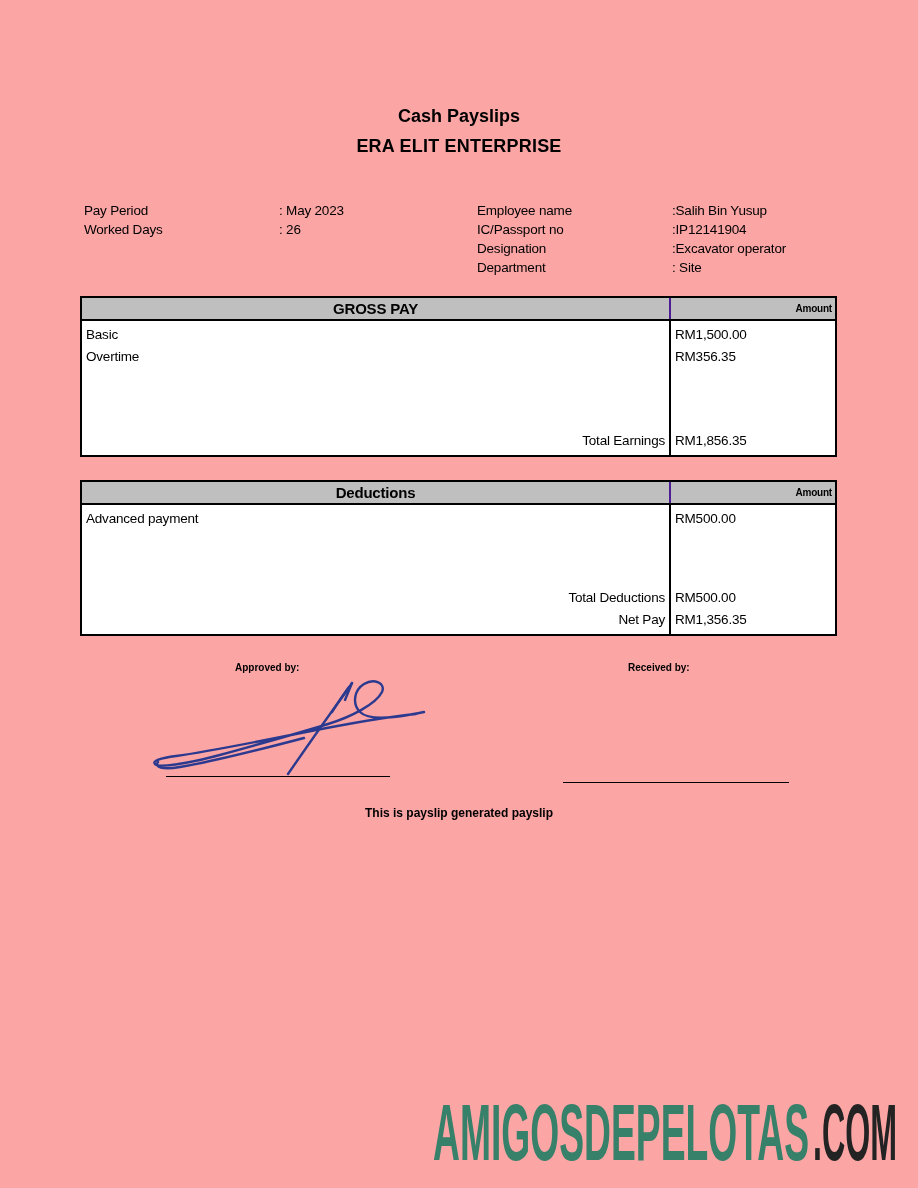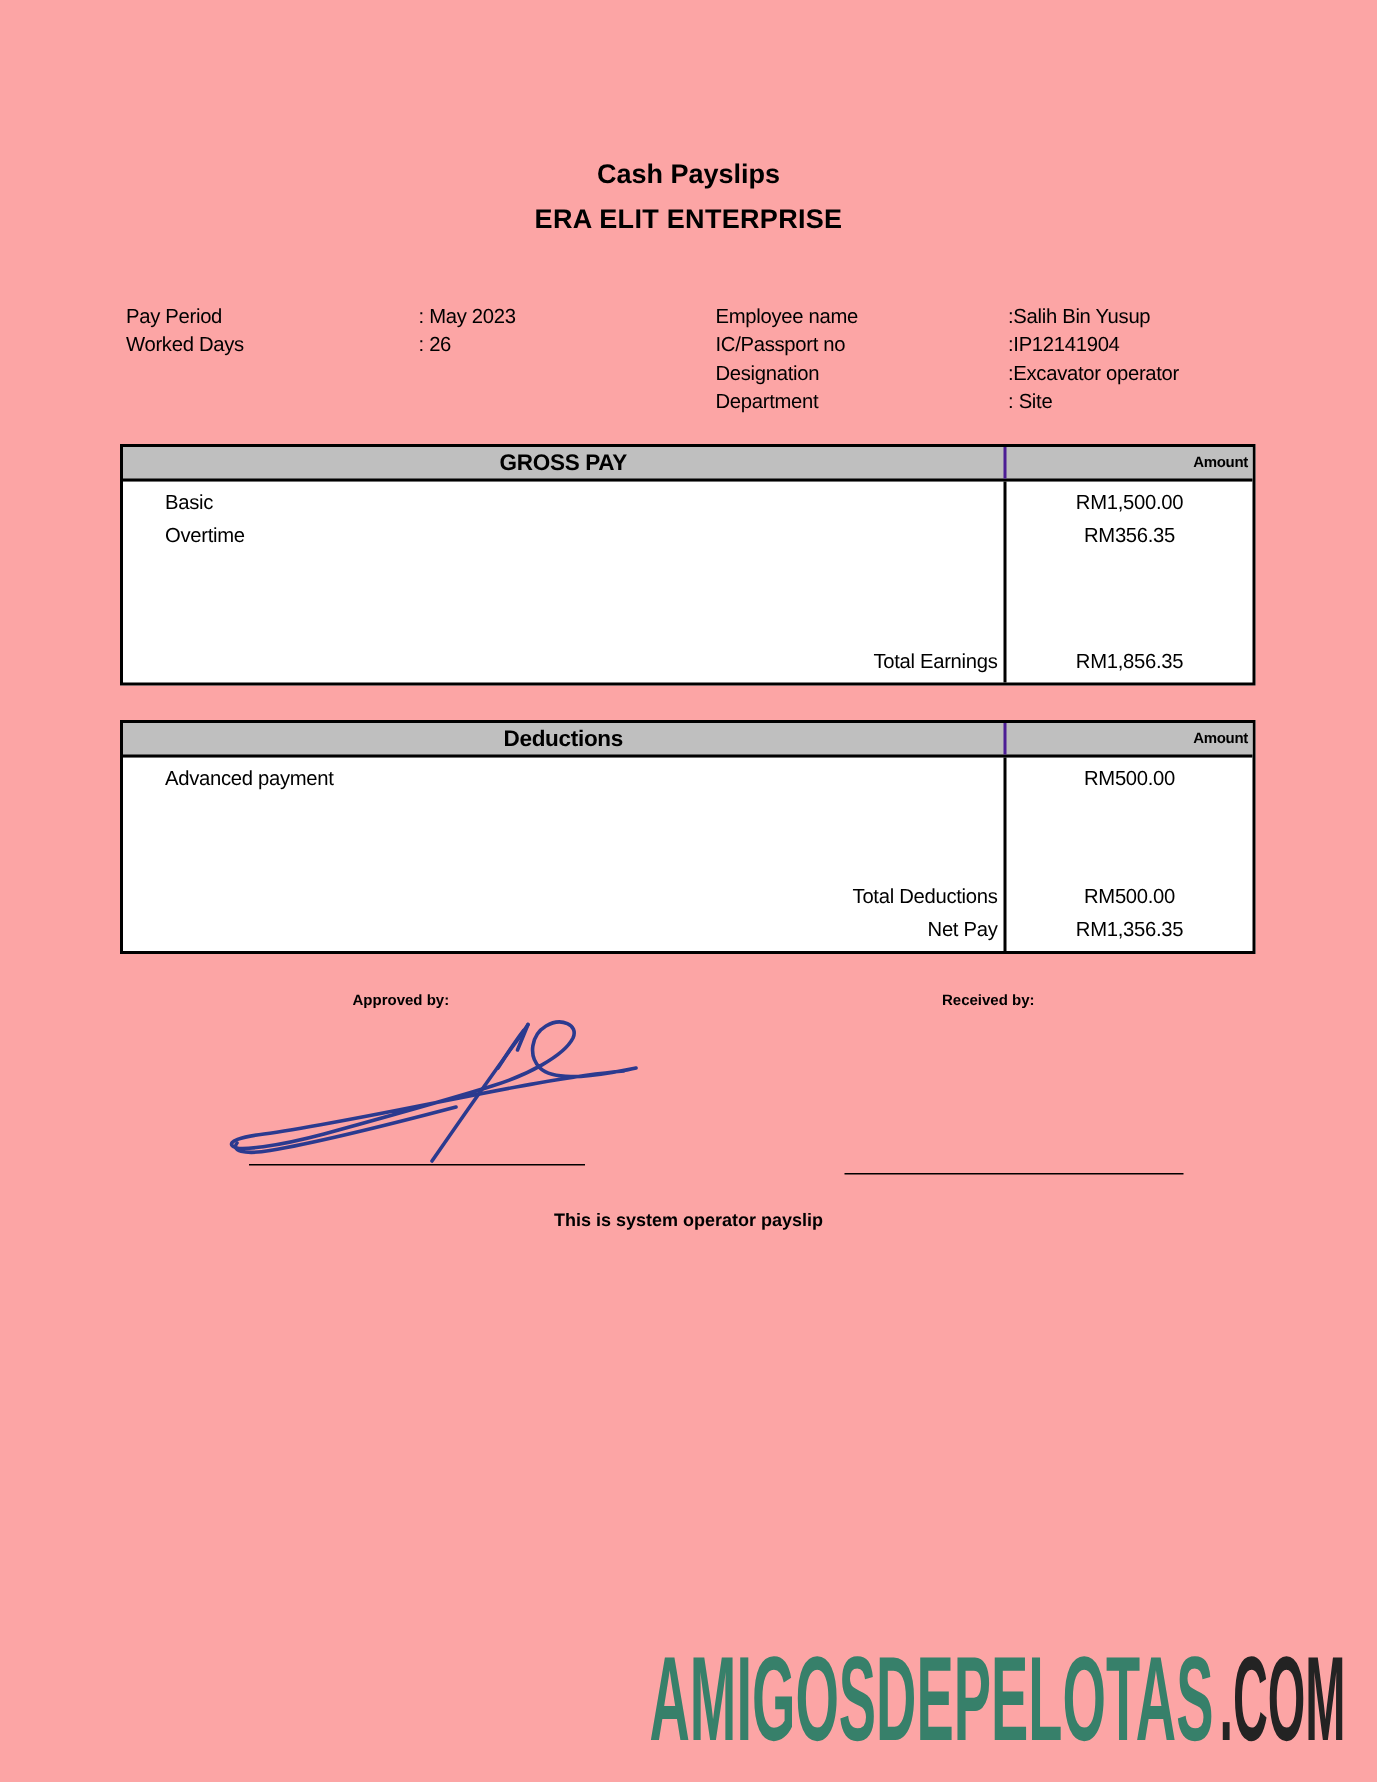--- a/index.html
+++ b/index.html
@@ -42,29 +42,29 @@
   .paytable.deduct { top: 480px; height: 156px; }
   .pt-header { display: flex; flex: 0 0 23px; background: #bfbfbf; border-bottom: 2px solid #000; }
   .pt-header .desc {
     flex: 1 1 auto; border-right: 2px solid #4c1d95;
     text-align: center; font-weight: bold; font-size: 15px; line-height: 21px;
   }
   .pt-header .amt {
     flex: 0 0 164px; text-align: right; font-weight: bold; font-size: 10px;
     line-height: 21px; padding-right: 3px;
   }
-  .pt-body { display: flex; flex: 1 1 auto; margin-left: 24px; }
+  .pt-body { display: flex; flex: 1 1 auto; }
   .pt-body .desc {
     flex: 1 1 auto; border-right: 2px solid #000;
     display: flex; flex-direction: column; justify-content: space-between;
   }
   .pt-body .amt {
     flex: 0 0 164px;
     display: flex; flex-direction: column; justify-content: space-between;
-    text-align: center;
+    text-align: left;
   }
   .cell-line { line-height: 22px; height: 22px; padding: 0 4px; }
   .top-group { padding-top: 3px; }
   .bottom-group { padding-bottom: 3px; }
   .r { text-align: right; }
 
   
   .sig-label { position: absolute; top: 662px; font-size: 10px; font-weight: bold; }
   .sig-label.approved { left: 235px; }
   .sig-label.received { left: 616px; padding-left: 12px; }
@@ -186,20 +186,20 @@
 
       <path d="M 142 100 C 160 74 185 38 200 18 L 206 9"></path>
       <path d="M 206 9 L 199 26"></path>
       <path d="M 203 13 C 196 22 190 32 186 38"></path>
     </g>
   </svg>
 
   <div class="sig-line left"></div>
   <div class="sig-line right"></div>
 
-  <div class="footer-note">This is system operator payslip</div>
+  <div class="footer-note">This is payslip generated payslip</div>
 
   <svg class="brand-logo" width="466" height="66" viewBox="0 0 466 66">
     <text x="1" y="60" font-size="80" textLength="376" lengthAdjust="spacingAndGlyphs" fill="#37806a">AMIGOSDEPELOTAS</text>
     <text x="381" y="60" font-size="80" textLength="84" lengthAdjust="spacingAndGlyphs" fill="#232323">.COM</text>
   </svg>
 
 </div>
 
 </body></html>

